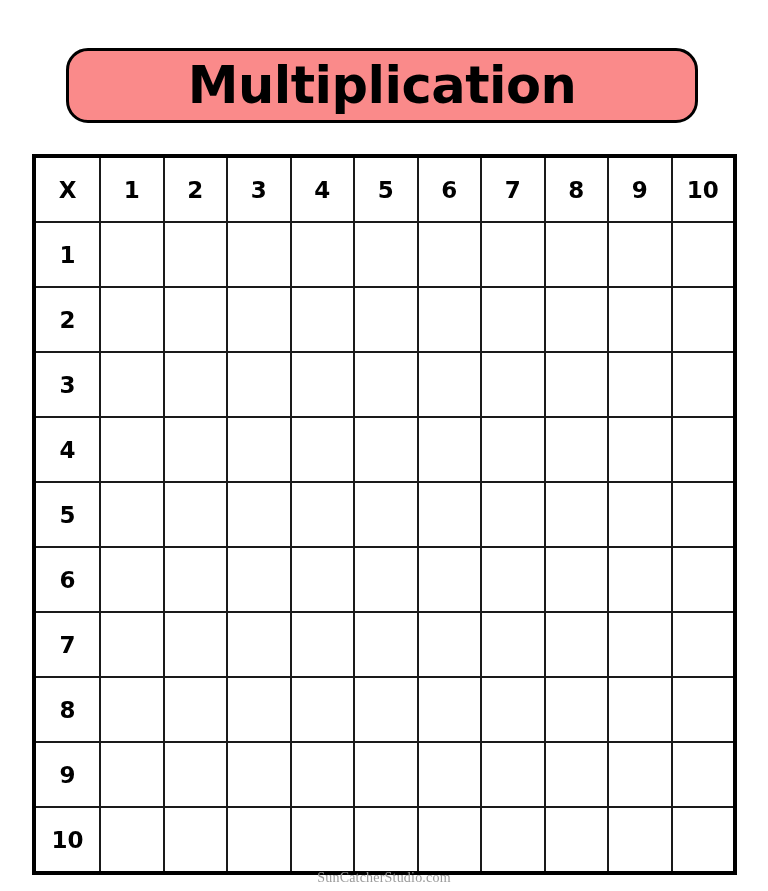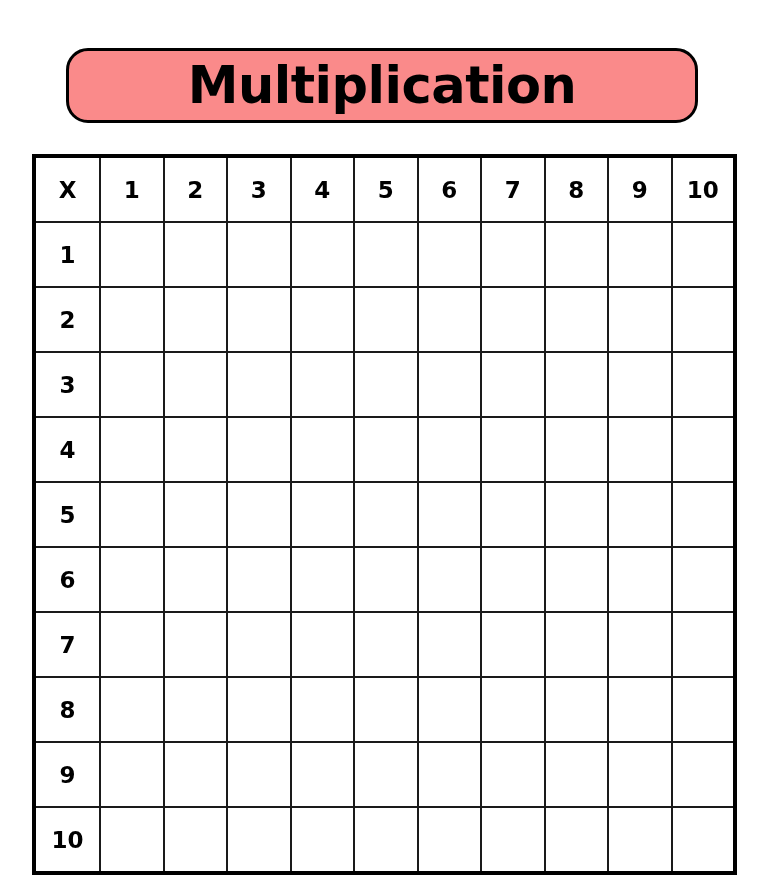--- a/index.html
+++ b/index.html
@@ -281,14 +281,15 @@
           <td class="body-cell"></td>
           <td class="body-cell"></td>
           <td class="body-cell"></td>
           <td class="body-cell"></td>
           <td class="body-cell"></td>
         </tr>
       </tbody>
     </table>
   </div>
 
+  <div class="footer">SunCatcherStudio.com</div>
 
 </div>
 
 </body></html>

